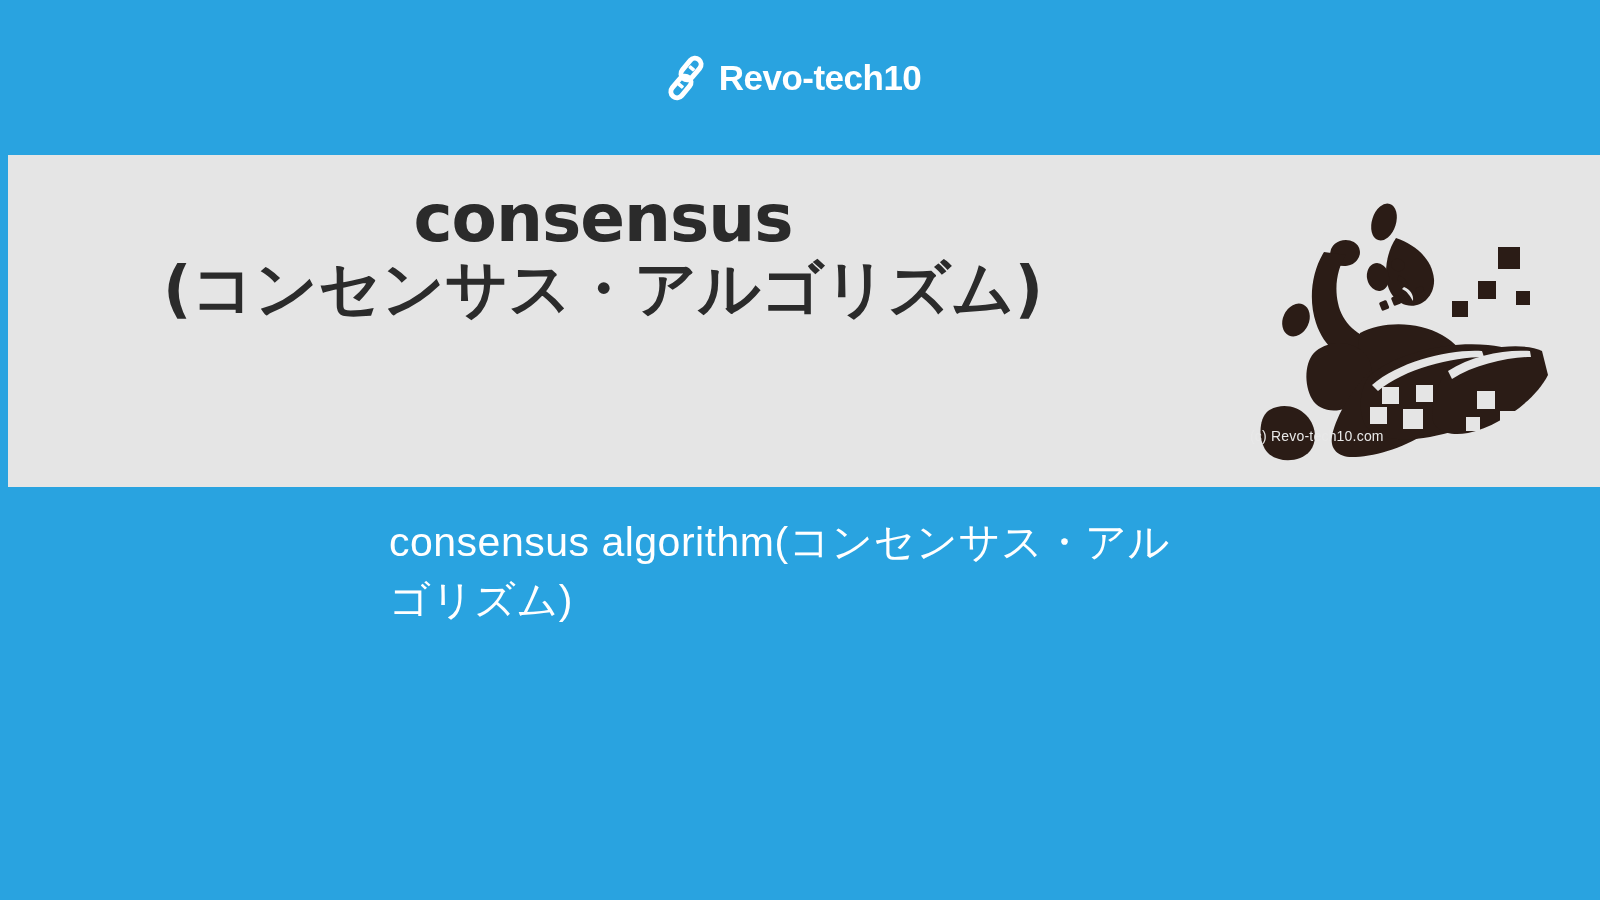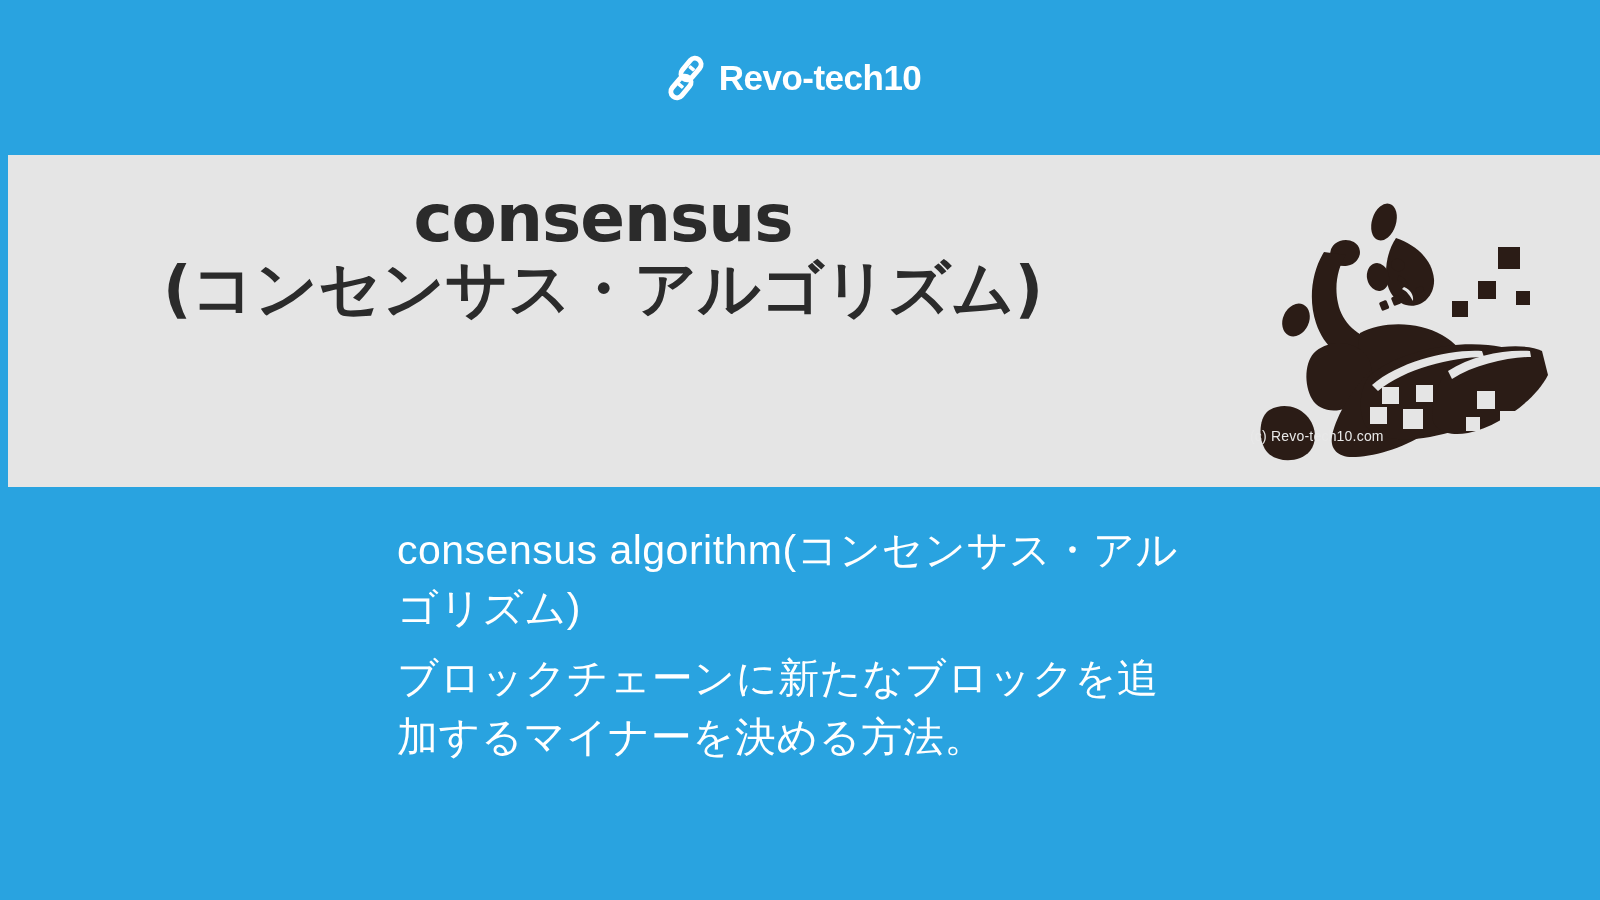--- a/index.html
+++ b/index.html
@@ -132,21 +132,21 @@
     left: 385px;
     top: 22px;
     width: 812px;
     color: #ffffff;
     font-size: 41px;
     line-height: 1.42;
     letter-spacing: 0.5px;
     font-family: "Liberation Sans", "DejaVu Sans", sans-serif;
   }
   .body-text p {
-    margin: 12px;
+    margin: 4px;
   }
 </style>
 </head>
 <body>
 
 <div class="page">
 
   <div class="header-band">
     <div class="header-inner">
 
@@ -247,17 +247,16 @@
         </g>
       </svg>
       <div class="watermark">(c) Revo-tech10.com</div>
     </div>
 
   </div>
 
   <div class="body-band">
     <div class="body-text">
       <p>consensus algorithm(コンセンサス・アルゴリズム)</p>
-      <p>ブロックチェーンに新たなブロックを追加するマイナーを決める方法。</p>
     </div>
   </div>
 
 </div>
 
 </body></html>

